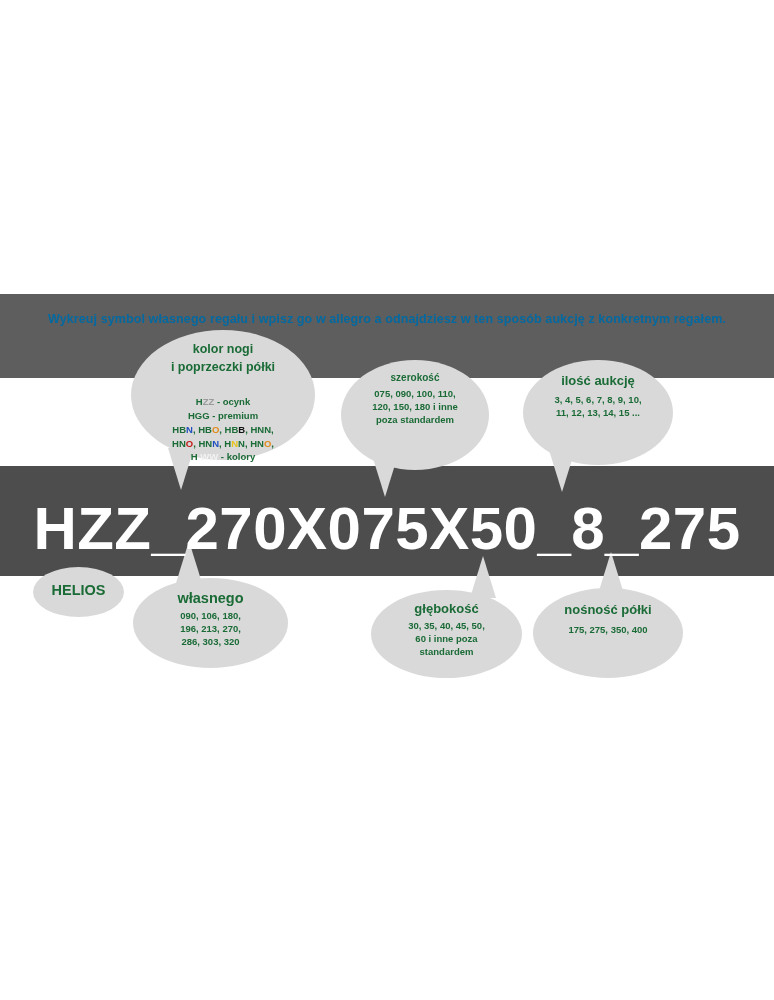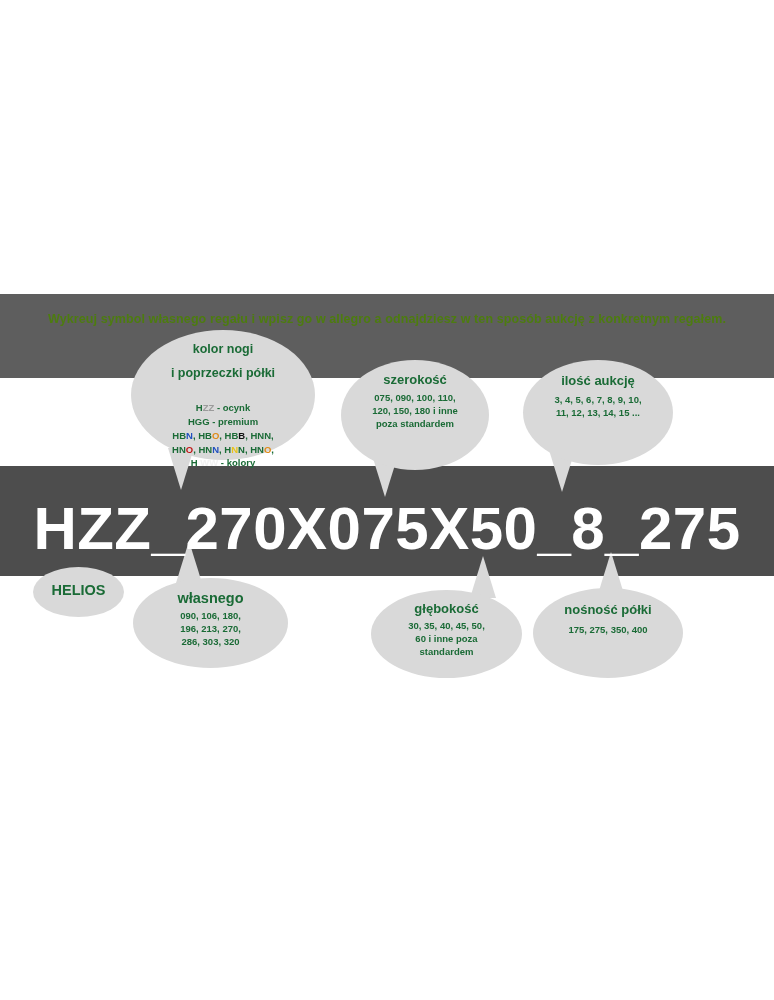--- a/index.html
+++ b/index.html
@@ -45,21 +45,21 @@
     height: 110px;
     background: #ffffff;
   }
   
   .instruction {
     position: absolute;
     left: 40px;
     top: 310px;
     width: 694px;
     text-align: center;
-    color: #4d7c0f;
+    color: #0369a1;
     font-size: 12.5px;
     font-weight: bold;
     line-height: 1.45;
     letter-spacing: 0.1px;
   }
   
   .bigcode {
     position: absolute;
     left: 0;
     top: 494px;
@@ -111,42 +111,42 @@
   #bubble-kolor {
     left: 131px;
     top: 330px;
     width: 184px;
     height: 130px;
     padding: 12px 10px 0 10px;
   }
   #bubble-kolor .b-title {
     font-size: 12.5px;
     line-height: 1.25;
-    margin-bottom: 8px;
+    margin-bottom: 2px;
   }
   #bubble-kolor .b-line {
     font-size: 9.5px;
     font-weight: bold;
     line-height: 1.45;
     display: block;
   }
   #tail-kolor {
     left: 168px;
     top: 448px;
   }
 
   #bubble-szer {
     left: 341px;
     top: 360px;
     width: 148px;
     height: 110px;
     padding: 12px 8px 0 8px;
   }
   #bubble-szer .b-title {
-    font-size: 13px;
+    font-size: 10px;
     margin-bottom: 5px;
   }
   #bubble-szer .b-body {
     font-size: 9.5px;
   }
   #tail-szer {
     left: 372px;
     top: 455px;
   }
 

